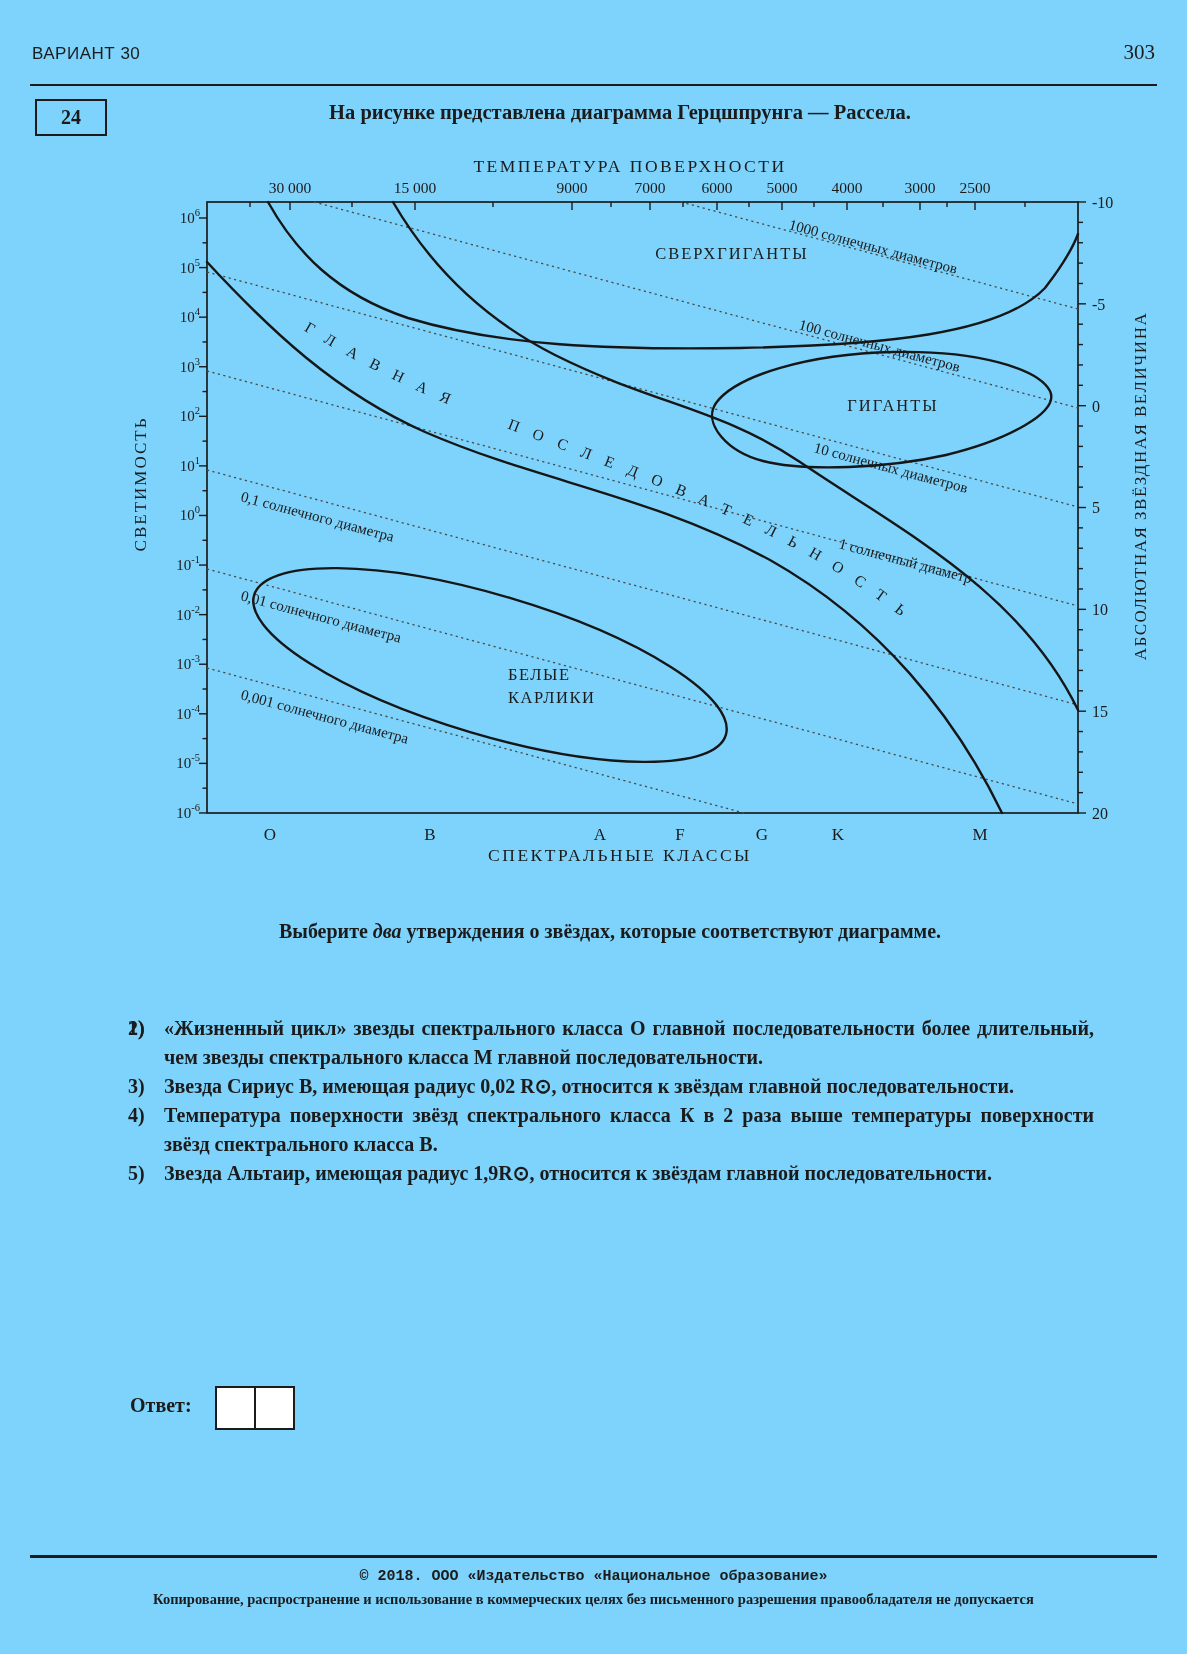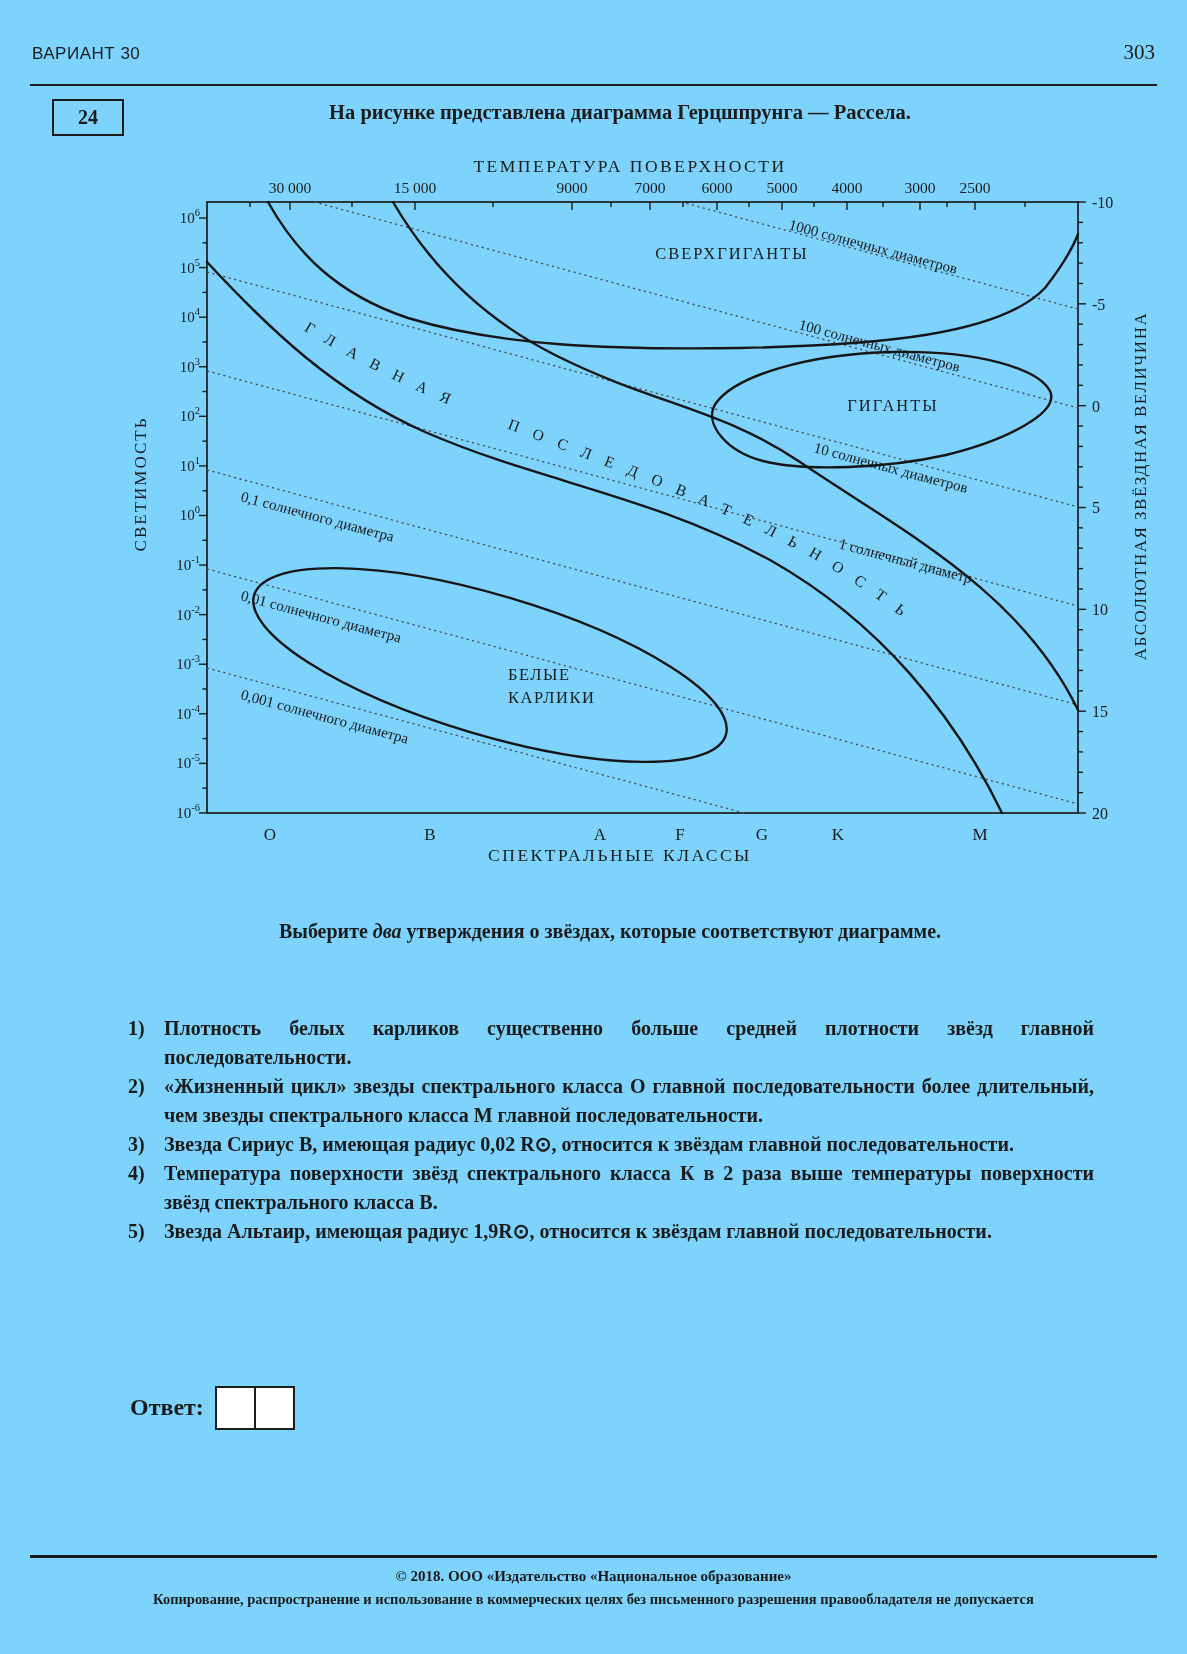--- a/index.html
+++ b/index.html
@@ -2,37 +2,37 @@
 <html><head>
 <meta charset="utf-8">
 <style>
   html,body{margin:0;padding:0;background:#e9e9e9;}
   .page{position:relative;width:1187px;height:1654px;background:#7dd3fc;color:#1b1b1b;
         font-family:"Liberation Serif", serif;overflow:hidden;}
   .hdr-left{position:absolute;left:32px;top:44px;font-family:"Liberation Sans",sans-serif;
             font-size:17px;letter-spacing:.5px;}
   .hdr-num{position:absolute;right:32px;top:40px;font-size:21px;font-weight:normal;}
   .hdr-rule{position:absolute;left:30px;right:30px;top:84px;height:2px;background:#1b1b1b;}
-  .qbox{position:absolute;left:52px;top:99px;width:68px;height:33px;border:2.5px solid #1b1b1b;
+  .qbox{position:absolute;left:35px;top:99px;width:68px;height:33px;border:2.5px solid #1b1b1b;
         display:flex;align-items:center;justify-content:center;font-size:20px;font-weight:bold;}
   .qtitle{position:absolute;left:130px;top:101px;width:980px;font-size:20.5px;font-weight:bold;text-align:center;}
   svg{position:absolute;left:0;top:150px;}
   svg text{font-family:"Liberation Serif",serif;fill:#1b1b1b;}
   .prompt{position:absolute;left:128px;top:920px;width:964px;font-size:20px;font-weight:bold;text-align:center;}
   .stmts{position:absolute;left:128px;top:1014px;width:966px;font-size:20px;font-weight:bold;
          line-height:29px;}
   .stmt{position:relative;padding-left:36px;text-align:justify;}
   .stmt .n{position:absolute;left:0;top:0;}
   .answer{position:absolute;left:130px;top:1386px;height:46px;}
-  .answer .lbl{position:absolute;left:0;top:8px;font-size:24px;font-weight:bold;}
+  .answer .lbl{position:absolute;left:0;top:8px;font-size:20px;font-weight:bold;}
   .acell-wrap{position:absolute;left:85px;top:0;display:flex;border:2px solid #1b1b1b;}
   .acell{width:37px;height:40px;background:#fff;}
   .acell:first-child{border-right:2px solid #1b1b1b;}
   .ftr-rule{position:absolute;left:30px;right:30px;top:1555px;height:2.5px;background:#1b1b1b;}
-  .ftr1{position:absolute;left:0;top:1568px;width:1187px;text-align:center;font-size:15px;font-weight:bold;}
+  .ftr1{position:absolute;left:0;top:1568px;width:1187px;text-align:center;font-size:15px;font-weight:bold;font-family:Liberation Mono, monospace;}
   .ftr2{position:absolute;left:0;top:1591px;width:1187px;text-align:center;font-size:14.5px;font-weight:bold;}
 </style>
 </head>
 <body>
 
 <div class="page">
 
   <div class="hdr-left">ВАРИАНТ 30</div>
   <div class="hdr-num">303</div>
   <div class="hdr-rule"></div>
@@ -216,21 +216,20 @@
         <line x1="1078" y1="792.643" x2="1083" y2="792.643"></line>
         <line x1="1078" y1="813.01" x2="1086" y2="813.01"></line>
       </g>
   </svg>
 
   <div class="prompt"><span>Выберите </span><em>два</em><span> утверждения о звёздах, которые соответствуют диаграмме.</span></div>
 
   <div class="stmts">
     <div class="stmt">
       <span class="n">1)</span>
-      <span>Плотность белых карликов существенно больше средней плотности звёзд главной последовательности.</span>
     </div>
     <div class="stmt">
       <span class="n">2)</span>
       <span>«Жизненный цикл» звезды спектрального класса О главной последовательности более длительный, чем звезды спектрального класса М главной последовательности.</span>
     </div>
     <div class="stmt">
       <span class="n">3)</span>
       <span>Звезда Сириус В, имеющая радиус 0,02 R⊙, относится к звёздам главной последовательности.</span>
     </div>
     <div class="stmt">

